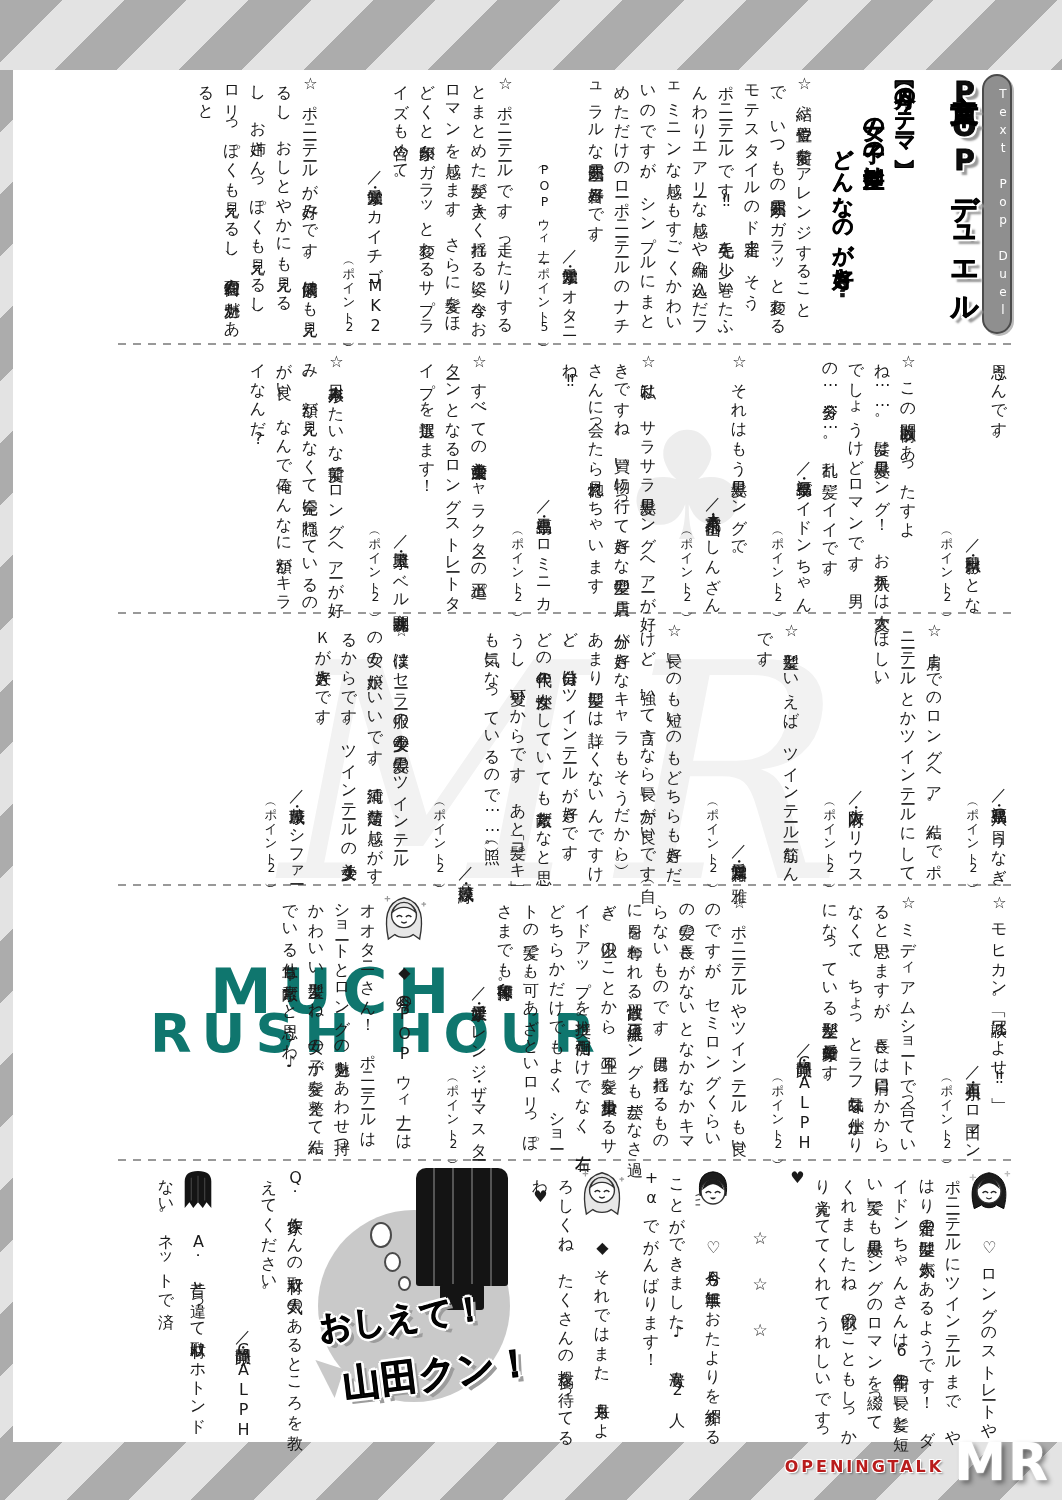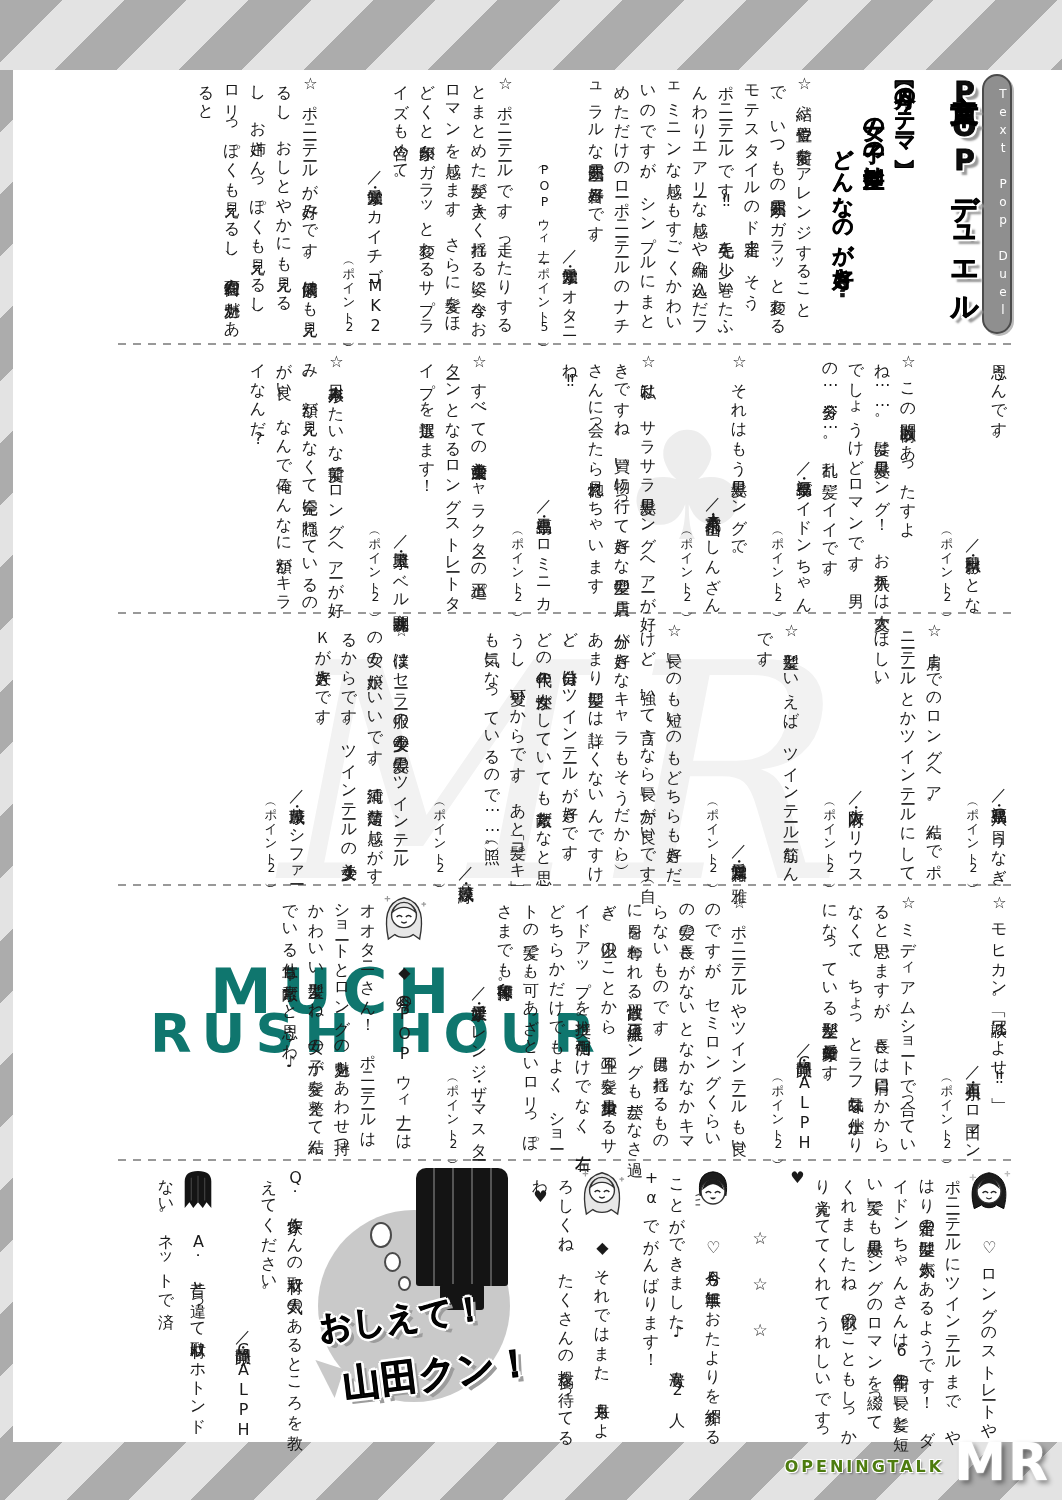--- a/index.html
+++ b/index.html
@@ -60,21 +60,21 @@
   .scr2{left:66px;top:84px;width:13px;height:16px;}
   .scr3{left:80px;top:108px;width:9px;height:11px;}
   .ytext{position:absolute;writing-mode:horizontal-tb;font-weight:900;color:#0e0e0e;white-space:nowrap;
          -webkit-text-stroke:0.8px #000;
          text-shadow:-3px 0 #fff,3px 0 #fff,0 -3px #fff,0 3px #fff,-2px -2px #fff,2px -2px #fff,-2px 2px #fff,2px 2px #fff,5px 5px 0 #9c9c9c;}
   .ytext1{left:0px;top:128px;font-size:33px;transform:rotate(-7deg);}
   .ytext2{left:24px;top:180px;font-size:38px;transform:rotate(-7deg);}
   
   .footer{position:absolute;right:12px;bottom:14px;z-index:4;display:flex;align-items:flex-end;gap:10px;
           writing-mode:horizontal-tb;}
-  .opening{font-weight:bold;font-size:16px;letter-spacing:3px;color:#4d7c0f;padding-bottom:10px;
+  .opening{font-weight:bold;font-size:16px;letter-spacing:3px;color:#b91c1c;padding-bottom:10px;
            text-shadow:-1px -1px 0 #fff,1px -1px 0 #fff,-1px 1px 0 #fff,1px 1px 0 #fff,2px 2px 2px rgba(0,0,0,.35);}
   .mr{font-weight:900;font-size:52px;line-height:0.9;color:#fff;letter-spacing:2px;
       text-shadow:0 0 2px #fff,3px 3px 5px rgba(0,0,0,.45);}
 </style>
 </head>
 <body>
 
 <div class="page">
   <div class="stripe top"></div>
   <div class="stripe left"></div>

